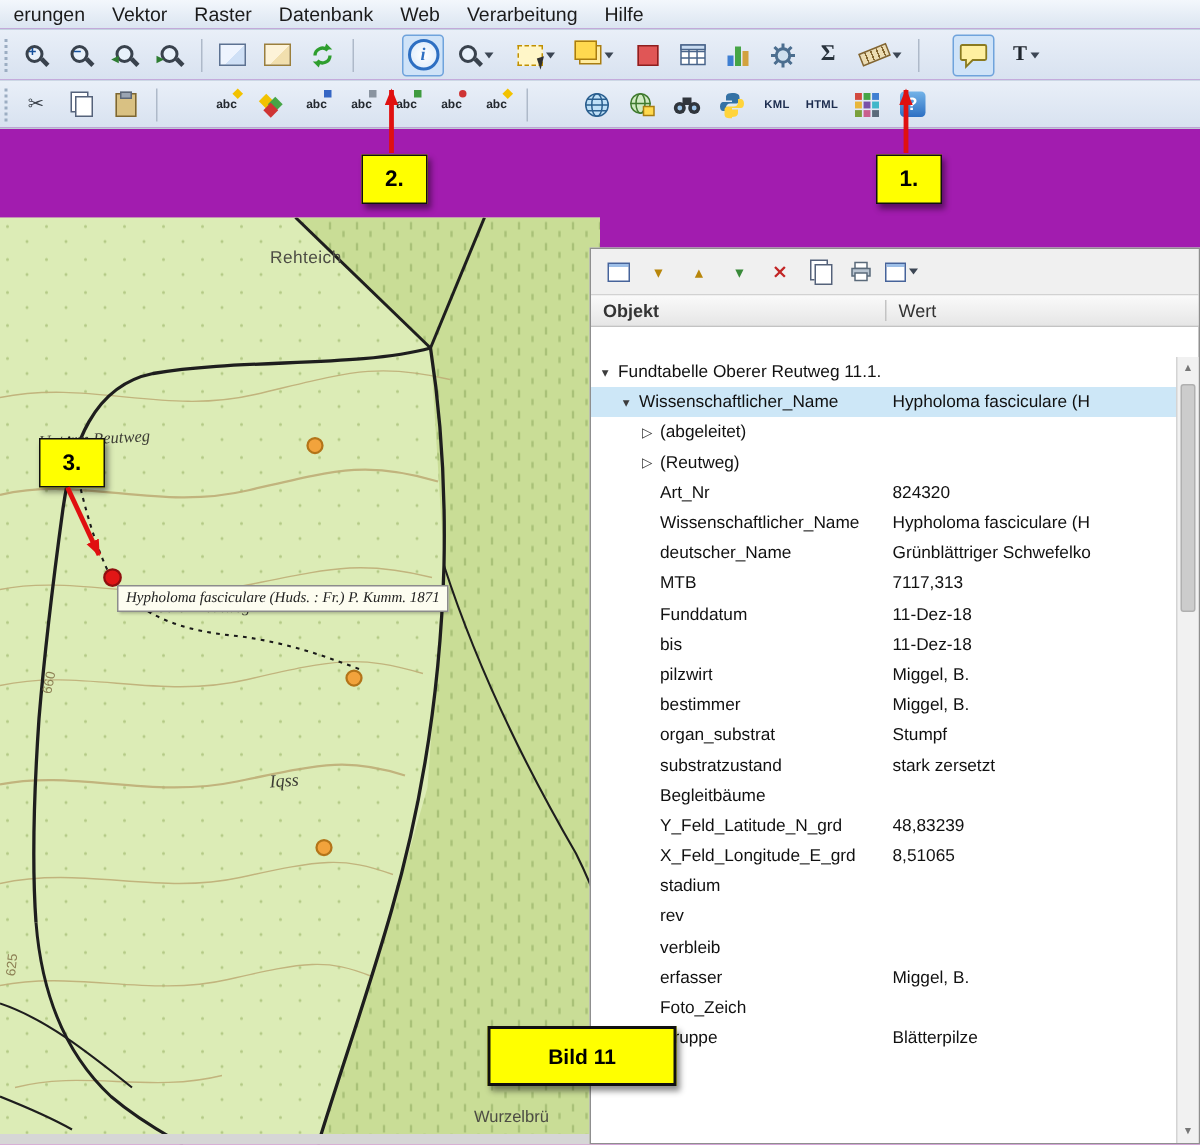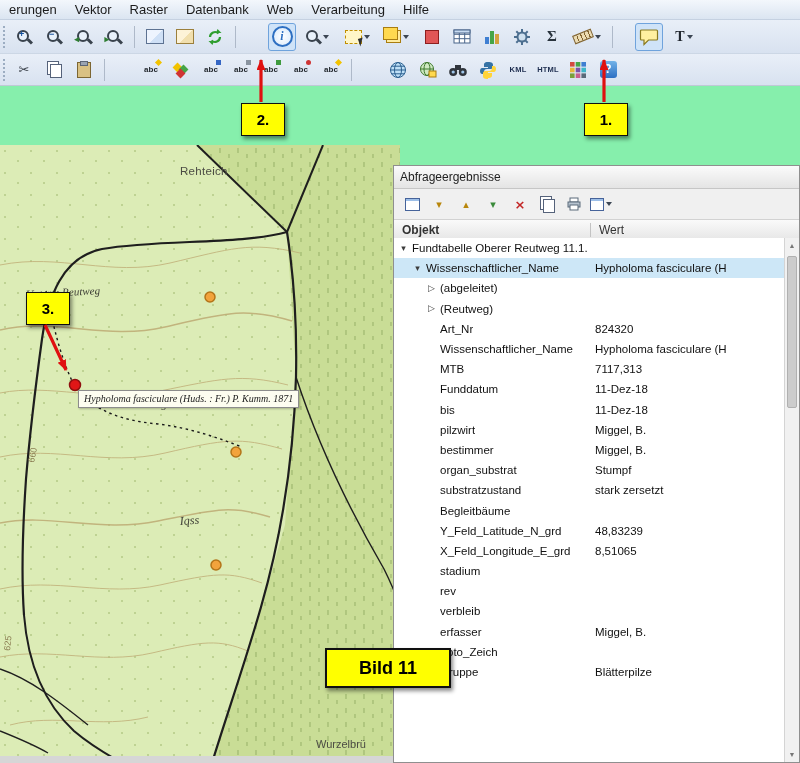--- a/index.html
+++ b/index.html
@@ -1,16 +1,16 @@
 <!DOCTYPE html>
 <html><head>
 <meta charset="utf-8">
 <style>
   html,body{margin:0;padding:0;background:#fff;font-family:"Liberation Sans",sans-serif;}
-  #root{position:relative;width:800px;height:763px;overflow:hidden;background:#86efac;}
+  #root{position:relative;width:800px;height:763px;overflow:hidden;background:#a21caf;}
 
   
   .menubar{position:absolute;left:0;top:0;width:800px;height:19px;
     background:linear-gradient(#f3f7fc,#dbe5f1);border-bottom:1px solid #c5d1e1;
     display:flex;align-items:center;font-size:13px;color:#1b1b1b;z-index:5;}
   .menu-item{padding:1px 9px;white-space:nowrap;}
 
   
   .toolbar{position:absolute;left:0;width:800px;display:flex;align-items:center;gap:2px;
     background:linear-gradient(#e9eff8,#d8e2f0);z-index:5;}
@@ -109,21 +109,21 @@
   .vscroll{position:absolute;right:0;top:72px;bottom:0;width:15px;background:#f1f1f1;border-left:1px solid #d4d4d4;box-sizing:border-box;}
   .varr{height:15px;text-align:center;font-size:7px;color:#777;line-height:15px;}
   .vthumb{position:absolute;left:2px;right:2px;top:18px;height:150px;background:#cccccc;border:1px solid #b0b0b0;border-radius:2px;}
 
   
   .callout{position:absolute;background:#ffff00;border:1px solid #101010;display:flex;align-items:center;justify-content:center;
     font-weight:bold;font-size:15px;color:#000;box-shadow:2px 3px 4px rgba(0,0,0,.45);z-index:30;}
   #co2{left:241px;top:103px;width:42px;height:31px;}
   #co1{left:584px;top:103px;width:42px;height:31px;}
   #co3{left:26px;top:292px;width:42px;height:31px;}
-  #cobild{left:325px;top:648px;width:122px;height:36px;font-size:18px;border-width:2px;z-index:35;}
+  #cobild{left:325px;top:684px;width:122px;height:36px;font-size:14px;border-width:2px;z-index:35;}
   #overlay{position:absolute;left:0;top:0;width:800px;height:763px;z-index:40;pointer-events:none;}
 </style>
 </head>
 <body>
 
 <div id="root">
 
   <div class="menubar">
     <span class="menu-item">erungen</span>
     <span class="menu-item">Vektor</span>
@@ -397,23 +397,20 @@
       <text x="316" y="603" font-size="11" fill="#4c4c44">Wurzelbrü</text>
       <text transform="translate(34,318) rotate(-78)" font-size="9" fill="#8d8055">660</text>
       <text transform="translate(10,506) rotate(-84)" font-size="9" fill="#8d8055">625</text>
     </svg>
     <div class="maptip">Hypholoma fasciculare (Huds. : Fr.) P. Kumm. 1871</div>
   </div>
 
   <div class="bottomstrip"></div>
 
   <div id="panel">
-    <div class="ptitle">
-      <span>Abfrageergebnisse</span>
-    </div>
     <div class="ptools">
       <div class="ptbtn">
           <span class="formic"></span>
         </div>
       <div class="ptbtn">
           <b class="pt-g gold">▾</b>
         </div>
       <div class="ptbtn">
           <b class="pt-g gold">▴</b>
         </div>
@@ -465,20 +462,25 @@
         </div>
       <div class="trow ind2">
           <span class="tw"></span>
           <span class="tl">Art_Nr</span>
           <span class="tv">824320</span>
         </div>
       <div class="trow ind2">
           <span class="tw"></span>
           <span class="tl">Wissenschaftlicher_Name</span>
           <span class="tv">Hypholoma fasciculare (H</span>
+        </div>
+      <div class="trow ind2">
+          <span class="tw"></span>
+          <span class="tl">deutscher_Name</span>
+          <span class="tv">Grünblättriger Schwefelko</span>
         </div>
       <div class="trow ind2">
           <span class="tw"></span>
           <span class="tl">MTB</span>
           <span class="tv">7117,313</span>
         </div>
       <div class="trow ind2">
           <span class="tw"></span>
           <span class="tl">Funddatum</span>
           <span class="tv">11-Dez-18</span>

